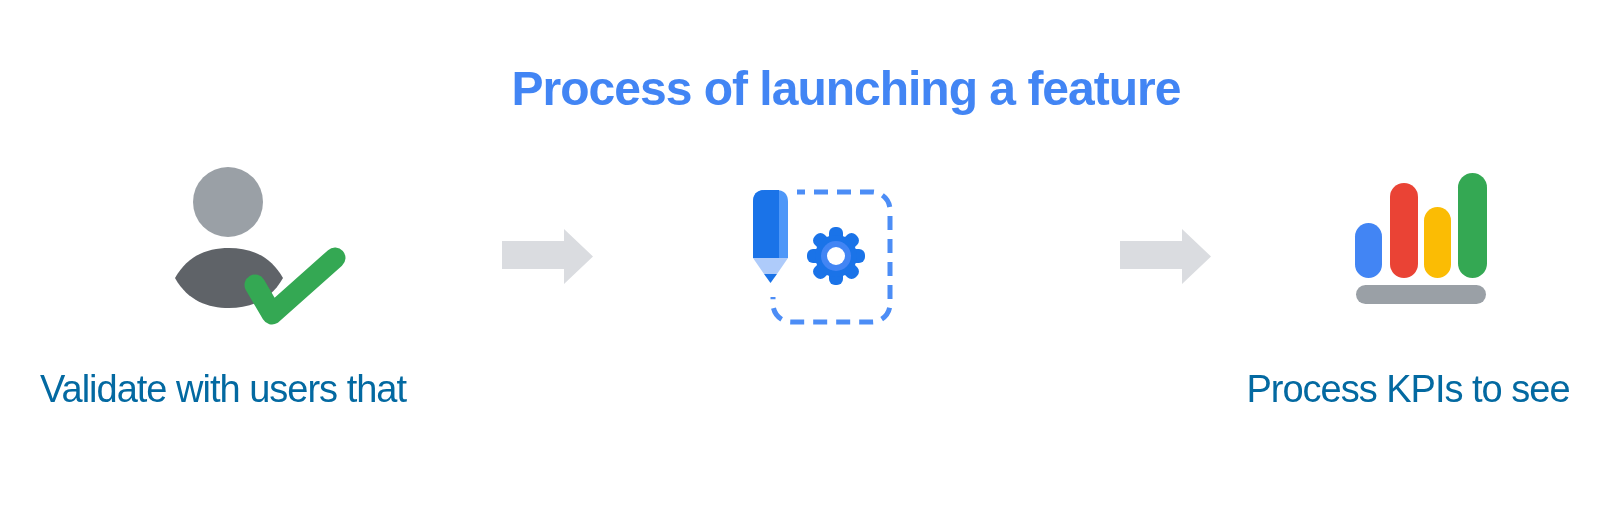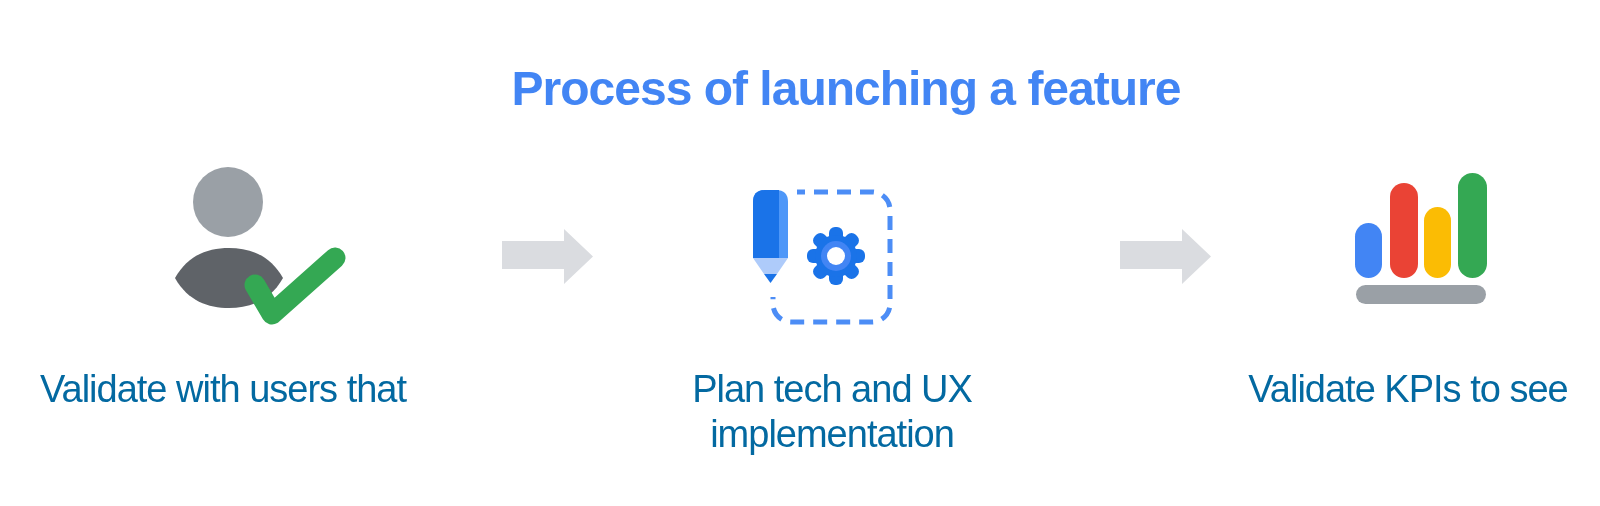--- a/index.html
+++ b/index.html
@@ -92,21 +92,17 @@
       <rect x="1390" y="183" width="28" height="95" rx="14" fill="#ea4335"></rect>
       <rect x="1424" y="207" width="27" height="71" rx="13.5" fill="#fbbc04"></rect>
       <rect x="1458" y="173" width="29" height="105" rx="14.5" fill="#34a853"></rect>
       <rect x="1356" y="285" width="130" height="19" rx="9.5" fill="#9aa0a6"></rect>
     </g>
   </svg>
 
   <div class="caption caption-1">
     <div>Validate with users that</div>
   </div>
-  <div class="caption caption-2">
-    <div>Plan tech and UX</div>
-    <div>implementation</div>
-  </div>
   <div class="caption caption-3">
-    <div>Validate KPIs to see</div>
+    <div>Process KPIs to see</div>
   </div>
 
 </div>
 
 </body></html>

